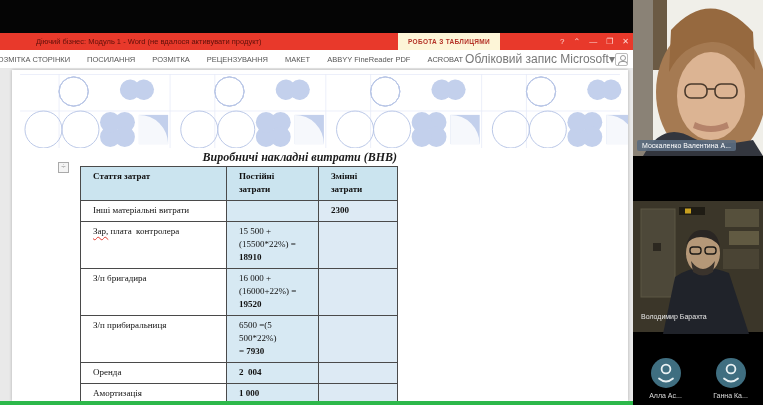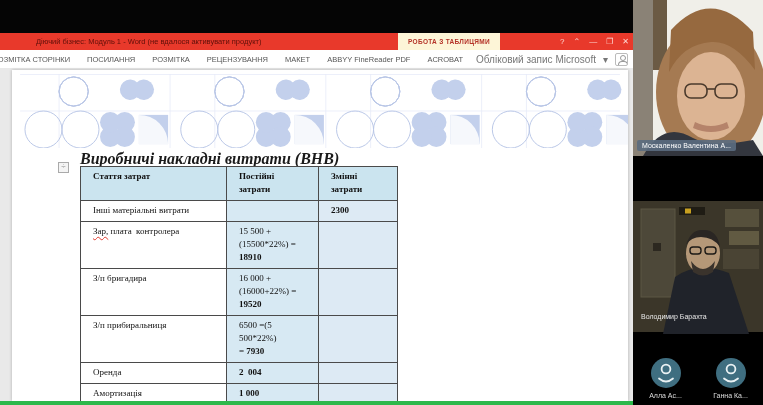--- a/index.html
+++ b/index.html
@@ -11,29 +11,29 @@
   .topblack{position:absolute;left:0;top:0;width:100%;height:33px;background:#050505;}
   .titlebar{position:absolute;left:0;top:33px;width:100%;height:17px;background:#e8392b;display:flex;align-items:center;}
   .titlebar .ttl{margin-left:36px;font-size:7.5px;color:rgba(70,8,4,.85);white-space:nowrap;overflow:hidden;}
   .winctl{position:absolute;right:4px;top:0;height:17px;display:flex;align-items:center;gap:9px;color:#ffd9d4;font-size:8px;}
   .winctl span{cursor:default;line-height:17px;}
   .badge{position:absolute;left:398px;top:0;height:17px;background:#fdf5d7;color:#b43328;font-size:6.5px;font-weight:bold;display:flex;align-items:center;padding:0 10px;letter-spacing:.3px;}
   .tabrow{position:absolute;left:0;top:50px;width:100%;height:18px;background:#ffffff;display:flex;align-items:center;gap:17px;padding-left:0;margin:0;overflow:hidden;border-bottom:1px solid #e3e3e3;}
   .tabrow .tabs{display:flex;gap:17px;margin-left:-7px;}
   .tab{font-size:7.5px;color:#565656;white-space:nowrap;cursor:pointer;}
   .tab.ctx{color:#6a4f00;}
-  .account{position:absolute;right:5px;top:50px;height:18px;display:flex;align-items:center;gap:7px;font-size:10px;color:#777;background:#fff;}
+  .account{position:absolute;right:5px;top:50px;height:18px;display:flex;align-items:center;gap:0;font-size:12px;color:#777;background:#fff;}
   .acc-avatar{width:11px;height:11px;border:1px solid #bbb;border-radius:2px;position:relative;overflow:hidden;}
   .acc-avatar::before{content:"";position:absolute;left:3.5px;top:1.5px;width:4px;height:4px;border-radius:50%;border:1px solid #999;}
   .acc-avatar::after{content:"";position:absolute;left:1.5px;top:7px;width:8px;height:5px;border-radius:4px 4px 0 0;border:1px solid #999;border-bottom:none;}
 
   .docarea{position:absolute;left:0;top:68px;width:100%;height:337px;background:#e9e9e9;}
   .page{position:absolute;left:12px;top:2px;width:616px;height:331px;background:#fff;box-shadow:0 0 3px rgba(0,0,0,.25);overflow:hidden;}
   .pattern{position:absolute;left:0;top:4px;width:616px;height:74px;}
-  .doc-title{position:absolute;left:68px;top:80px;width:317px;text-align:left;font-family:"Liberation Serif",serif;font-weight:bold;font-style:italic;font-size:16px;color:#1a1a1a;}
+  .doc-title{position:absolute;left:68px;top:80px;width:317px;text-align:right;font-family:"Liberation Serif",serif;font-weight:bold;font-style:italic;font-size:12px;color:#1a1a1a;}
   .tbl-handle{position:absolute;left:46px;top:92px;width:9px;height:9px;border:1px solid #aaa;color:#888;font-size:8px;line-height:8px;text-align:center;background:#f4f4f4;}
 
   table.exp{position:absolute;left:68px;top:96px;width:317px;border-collapse:collapse;font-family:"Liberation Serif",serif;font-size:9px;color:#111;table-layout:fixed;}
   table.exp td,table.exp th{border:1px solid #4a4a4a;padding:3px 12px 4px;vertical-align:top;text-align:left;line-height:13px;white-space:pre-wrap;}
   table.exp th{background:#cbe4ef;font-weight:bold;}
   table.exp col.c1{width:146px;}
   table.exp col.c2{width:92px;}
   table.exp col.c3{width:79px;}
   table.exp td.c2{background:#d7e9f3;}
   table.exp td.c3{background:#ddeaf4;}

